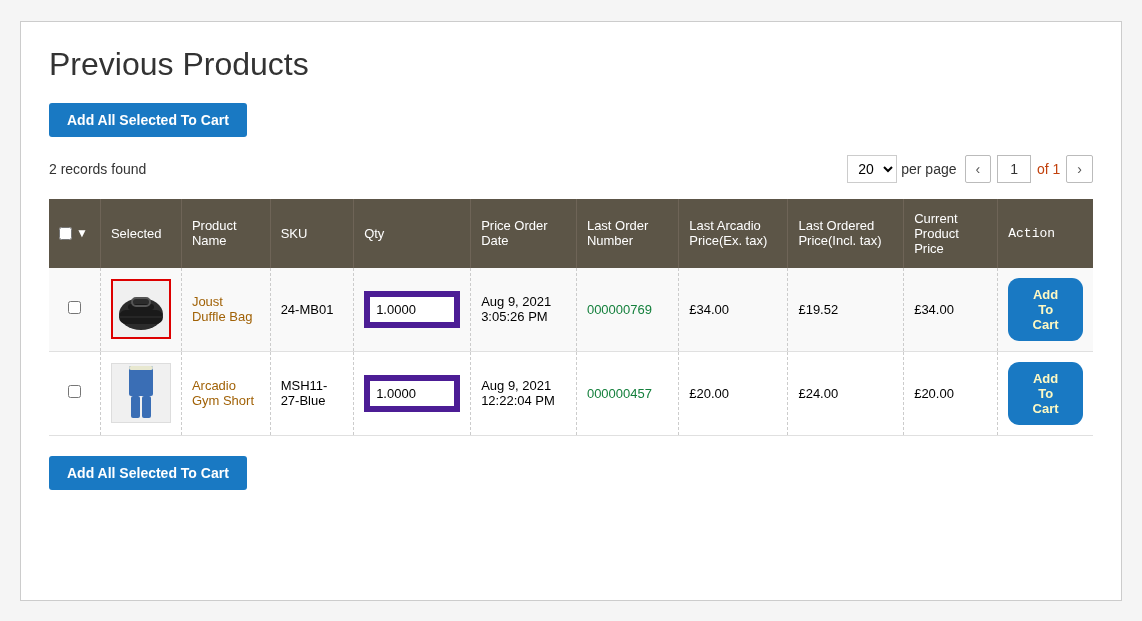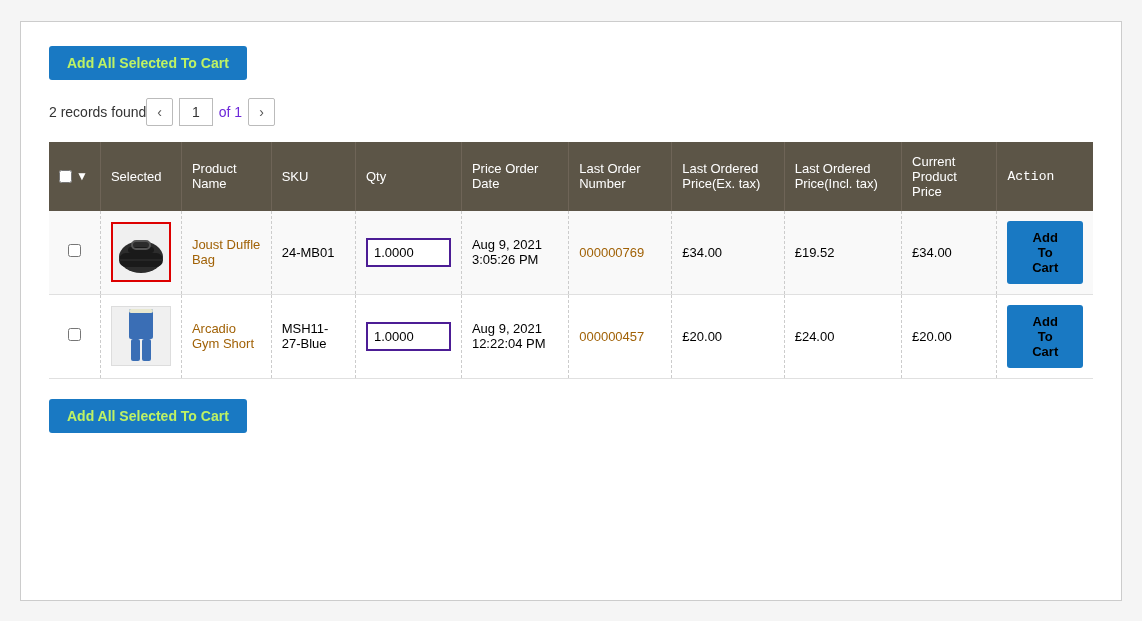--- a/index.html
+++ b/index.html
@@ -19,33 +19,34 @@
       padding: 24px 28px 28px 28px;
     }
     .page-title {
       font-size: 32px;
       font-weight: 300;
       color: #333;
       margin-bottom: 20px;
     }
     .btn-add-all {
       background: #1979c3;
-      color: #bef264;
+      color: #ffffff;
       border: none;
       padding: 9px 18px;
       font-size: 14px;
       font-weight: bold;
       cursor: pointer;
       border-radius: 3px;
       margin-bottom: 18px;
       display: inline-block;
     }
     .toolbar {
       display: flex;
       align-items: center;
+      justify-content: space-between;
       margin-bottom: 16px;
     }
     .records-found {
       font-size: 14px;
       color: #333;
     }
     .pagination-controls {
       display: flex;
       align-items: center;
       gap: 8px;
@@ -77,21 +78,21 @@
       font-size: 14px;
       color: #555;
       border-radius: 2px;
     }
     .page-num-display {
       padding: 5px 12px;
       border: 1px solid #bbb;
       font-size: 14px;
       background: #fff;
     }
-    .of-label { font-size: 14px; color: #6d28d9; }
+    .of-label { font-size: 14px; color: #c2410c; }
     
     .product-table {
       width: 100%;
       border-collapse: collapse;
       font-size: 13px;
     }
     .product-table thead tr {
       background: #5c5547;
       color: #fff;
     }
@@ -126,35 +127,35 @@
       justify-content: center;
       overflow: hidden;
       background: #f0f0f0;
     }
     .thumbnail-img.no-border {
       border: 1px solid #ddd;
     }
     
     .product-link { color: #a16207; text-decoration: none; }
     .qty-input {
-      border: 2px solid #4c1d95;
+      border: 6px solid #4c1d95;
       padding: 5px 6px;
-      width: 85px;
-      font-size: 13px;
-    }
-    .order-link { color: #a16207; text-decoration: none; }
+      width: 96px;
+      font-size: 13px;
+    }
+    .order-link { color: #15803d; text-decoration: none; }
     .btn-add-to-cart {
       background: #1979c3;
-      color: #000000;
+      color: #fef9c3;
       border: none;
       padding: 9px 16px;
       font-size: 13px;
       font-weight: bold;
       cursor: pointer;
-      border-radius: 3px;
+      border-radius: 11px;
     }
     
     .checkbox-header {
       display: flex;
       align-items: center;
       gap: 2px;
     }
     .header-checkbox-arrow {
       background: none;
       border: none;
@@ -165,26 +166,35 @@
     }
     .bottom-btn-area {
       margin-top: 20px;
     }
   </style>
 </head>
 <body>
 
 <div class="page-wrapper">
 
+  <h1 class="page-title">Previous Products</h1>
 
   <button class="btn-add-all">Add All Selected To Cart</button>
 
   <div class="toolbar">
     <span class="records-found">2 records found</span>
     <div class="pagination-controls">
+      <div class="per-page-select">
+        <select>
+          <option>20</option>
+          <option>30</option>
+          <option>50</option>
+        </select>
+        <span>per page</span>
+      </div>
       <div class="page-nav">
         <button class="page-nav-btn">‹</button>
         <span class="page-num-display">1</span>
         <span class="of-label">of 1</span>
         <button class="page-nav-btn">›</button>
       </div>
     </div>
   </div>
 
   <table class="product-table">
@@ -195,21 +205,21 @@
             <input type="checkbox" style="">
             <button class="header-checkbox-arrow">▼</button>
           </div>
         </th>
         <th>Selected</th>
         <th>Product Name</th>
         <th>SKU</th>
         <th>Qty</th>
         <th>Price Order Date</th>
         <th>Last Order Number</th>
-        <th>Last Ordered Price(Ex. tax)</th>
+        <th>Last Arcadio Price(Ex. tax)</th>
         <th>Last Ordered Price(Incl. tax)</th>
         <th>Current Product Price</th>
         <th>Action</th>
       </tr>
     </thead>
     <tbody id="table-body">
     <tr>
           <td class="checkbox-cell"><input type="checkbox" style=""></td>
           <td class="thumbnail-cell">
             <div class="thumbnail-img">

